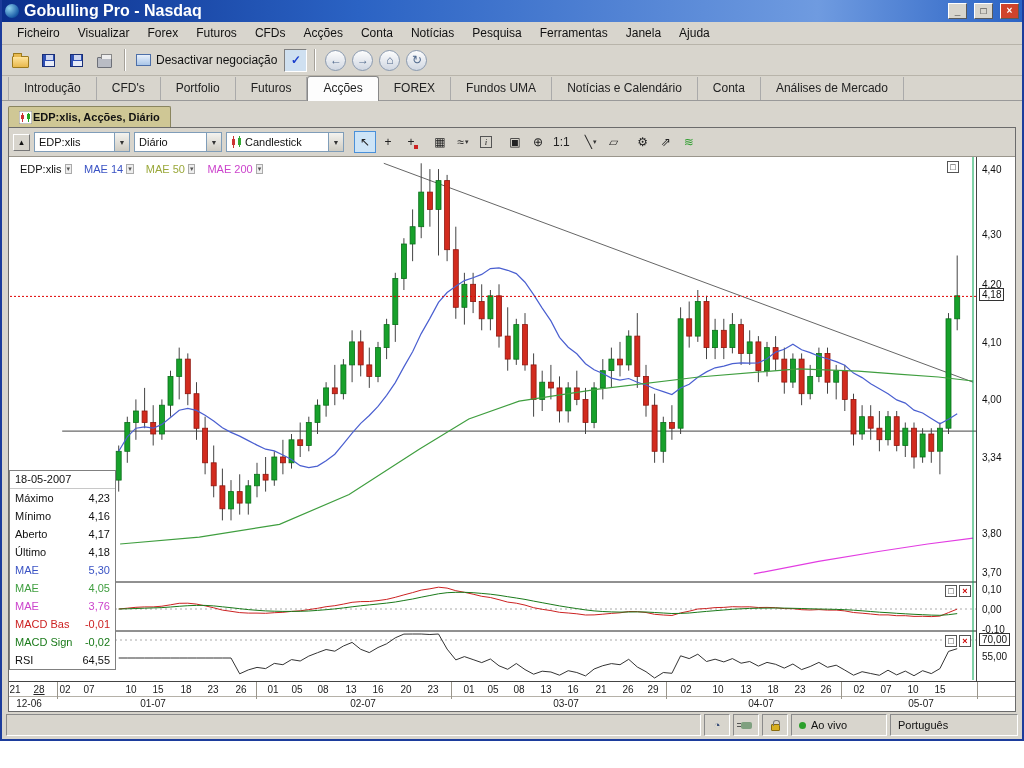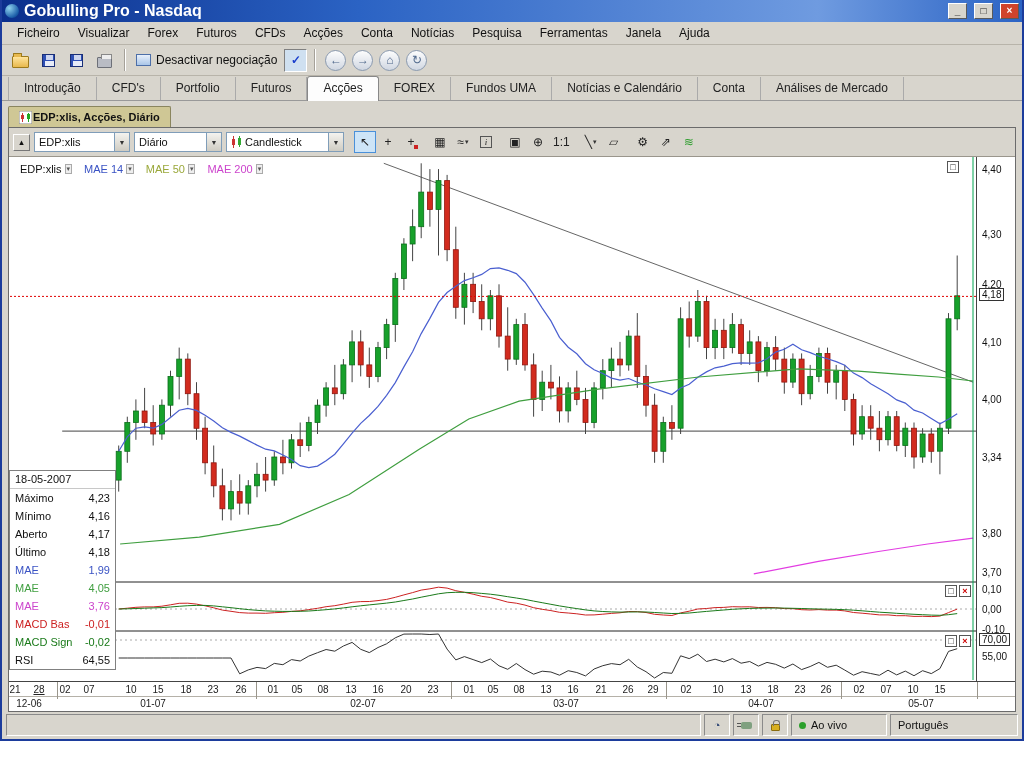--- a/index.html
+++ b/index.html
@@ -534,21 +534,21 @@
             <div class="tt-row" style="color: rgb(17, 17, 17);">
               <span>Aberto</span>
               <span>4,17</span>
             </div>
             <div class="tt-row" style="color: rgb(17, 17, 17);">
               <span>Último</span>
               <span>4,18</span>
             </div>
             <div class="tt-row" style="color: rgb(58, 83, 196);">
               <span>MAE</span>
-              <span>1,99</span>
+              <span>5,30</span>
             </div>
             <div class="tt-row" style="color: rgb(63, 158, 63);">
               <span>MAE</span>
               <span>4,05</span>
             </div>
             <div class="tt-row" style="color: rgb(204, 68, 204);">
               <span>MAE</span>
               <span>3,76</span>
             </div>
             <div class="tt-row" style="color: rgb(204, 34, 34);">

